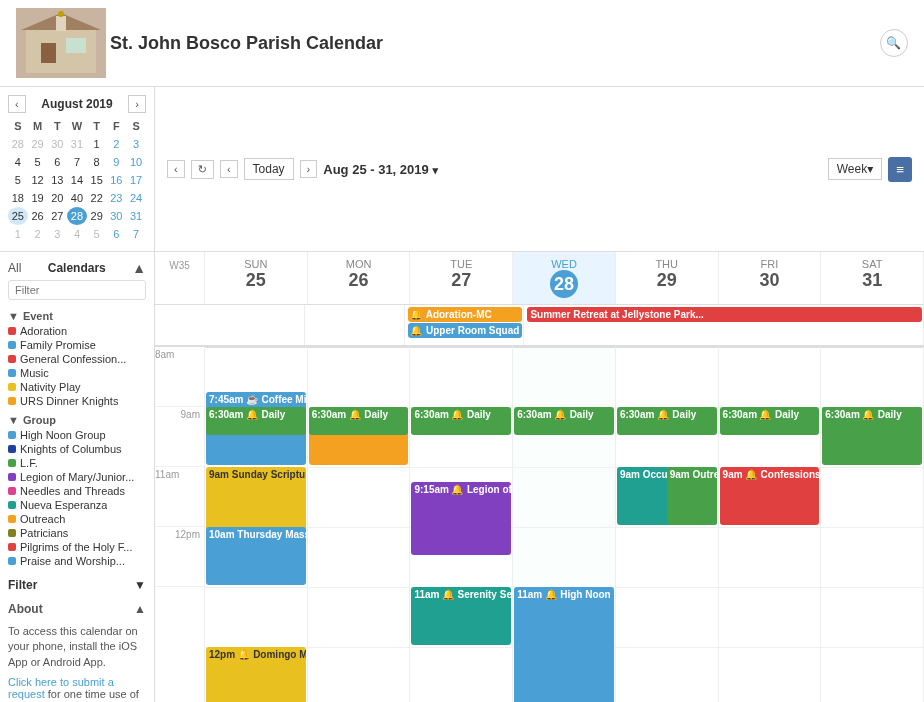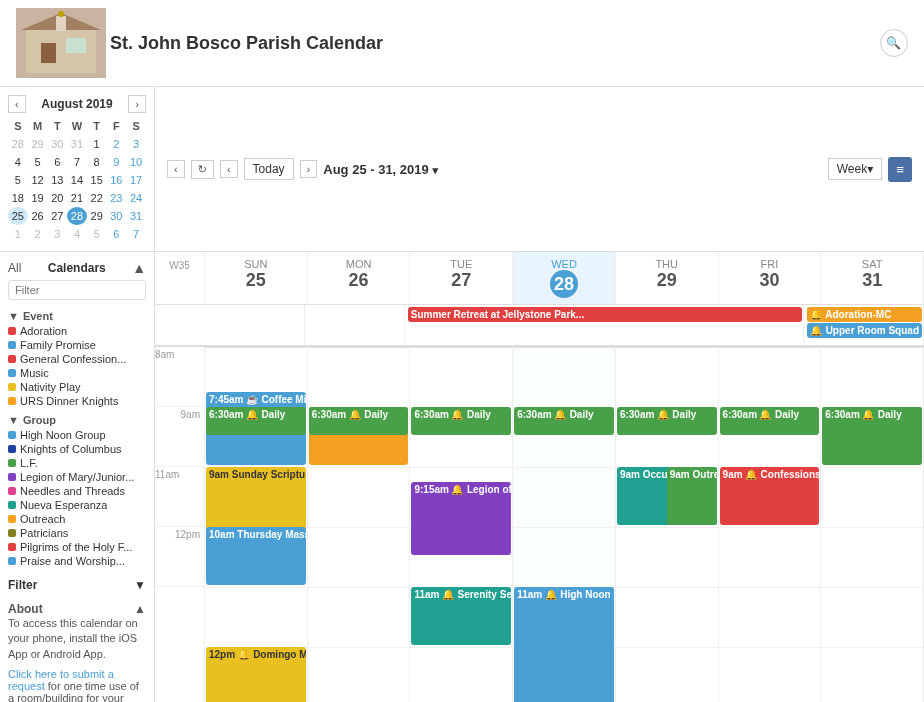--- a/index.html
+++ b/index.html
@@ -30,21 +30,21 @@
     .filter-input { width: 100%; border: 1px solid #ddd; padding: 3px 6px; font-size: 11px; border-radius: 3px; margin-bottom: 6px; }
     .cal-group-header { font-size: 11px; font-weight: bold; color: #555; cursor: pointer; display: flex; align-items: center; gap: 4px; margin: 4px 0 2px; }
     .cal-item { display: flex; align-items: center; gap: 4px; padding: 1px 0; font-size: 11px; cursor: pointer; }
     .cal-dot { width: 8px; height: 8px; border-radius: 2px; flex-shrink: 0; }
     .cal-label { font-size: 11px; color: #333; white-space: nowrap; overflow: hidden; text-overflow: ellipsis; }
 
     .sidebar-filter { margin-top: 8px; }
     .sidebar-filter-btn { display: flex; justify-content: space-between; align-items: center; font-size: 12px; font-weight: bold; cursor: pointer; padding: 2px 0; }
     .sidebar-about { margin-top: 8px; font-size: 11px; color: #555; }
     .sidebar-about-title { font-size: 12px; font-weight: bold; cursor: pointer; display: flex; justify-content: space-between; }
-    .sidebar-about-text { margin-top: 0; line-height: 1.4; }
+    .sidebar-about-text { margin-top: 8px; line-height: 1.4; }
     .sidebar-link { color: #4a9fd4; text-decoration: none; }
 
     
     .cal-area { flex: 1; display: flex; flex-direction: column; overflow: hidden; background: #fff; }
     .cal-today-btn { background: none; border: 1px solid #ccc; padding: 3px 8px; cursor: pointer; font-size: 12px; color: #333; }
     .week-btn { background: none; border: 1px solid #ccc; padding: 3px 8px; cursor: pointer; font-size: 12px; color: #333; }
     .menu-btn { background: #4a6fa5; border: none; padding: 5px 8px; cursor: pointer; color: #fff; border-radius: 3px; }
 
     
     .week-grid { flex: 1; overflow-y: auto; overflow-x: hidden; }
@@ -141,21 +141,21 @@
             <td>13</td>
             <td>14</td>
             <td>15</td>
             <td class="weekend">16</td>
             <td class="weekend">17</td>
           </tr>
           <tr>
             <td>18</td>
             <td>19</td>
             <td>20</td>
-            <td>21</td>
+            <td>40</td>
             <td>22</td>
             <td class="weekend">23</td>
             <td class="weekend">24</td>
           </tr>
           <tr>
             <td class="selected">25</td>
             <td>26</td>
             <td>27</td>
             <td class="today">28</td>
             <td>29</td>
@@ -326,31 +326,31 @@
           </div><div class="week-header-cell">
             <div class="week-day-name">SAT</div>
             <div><span class="week-day-num" style="color:#555;font-size:18px;font-weight:bold;">31</span></div>
           </div></div>
     </div>
 
     <div class="allday-row">
       <div class="allday-label"></div>
       <div class="allday-cell"></div>
       <div class="allday-cell"></div>
+      <div class="allday-cell">
+        <div class="event-block allday c-orange">
+          <span class="event-title">🔔 Adoration-MC</span>
+        </div>
+        <div class="event-block allday c-blue">
+          <span class="event-title">🔔 Upper Room Squad</span>
+        </div>
+      </div>
       <div class="allday-cell" style="grid-column: span 4;">
         <div class="event-block allday c-red" style="position:relative;">
           <span class="event-title">Summer Retreat at Jellystone Park...</span>
-        </div>
-      </div>
-      <div class="allday-cell">
-        <div class="event-block allday c-orange">
-          <span class="event-title">🔔 Adoration-MC</span>
-        </div>
-        <div class="event-block allday c-blue">
-          <span class="event-title">🔔 Upper Room Squad</span>
         </div>
       </div>
     </div>
 
     <div class="week-grid" id="time-grid">
         <div style="display: flex; flex: 1 1 0%;">
           <div style="width: 50px; min-width: 50px; border-right: 1px solid rgb(238, 238, 238);">
             <div style="height: 60px; border-bottom: 1px solid rgb(240, 240, 240); text-align: left; padding-right: 4px; padding-top: 2px; font-size: 10px; color: rgb(153, 153, 153);">8am</div>
             <div style="height: 60px; border-bottom: 1px solid rgb(240, 240, 240); text-align: right; padding-right: 4px; padding-top: 2px; font-size: 10px; color: rgb(153, 153, 153);">9am</div>
             <div style="height: 60px; border-bottom: 1px solid rgb(240, 240, 240); text-align: left; padding-right: 4px; padding-top: 2px; font-size: 10px; color: rgb(153, 153, 153);">11am</div>

